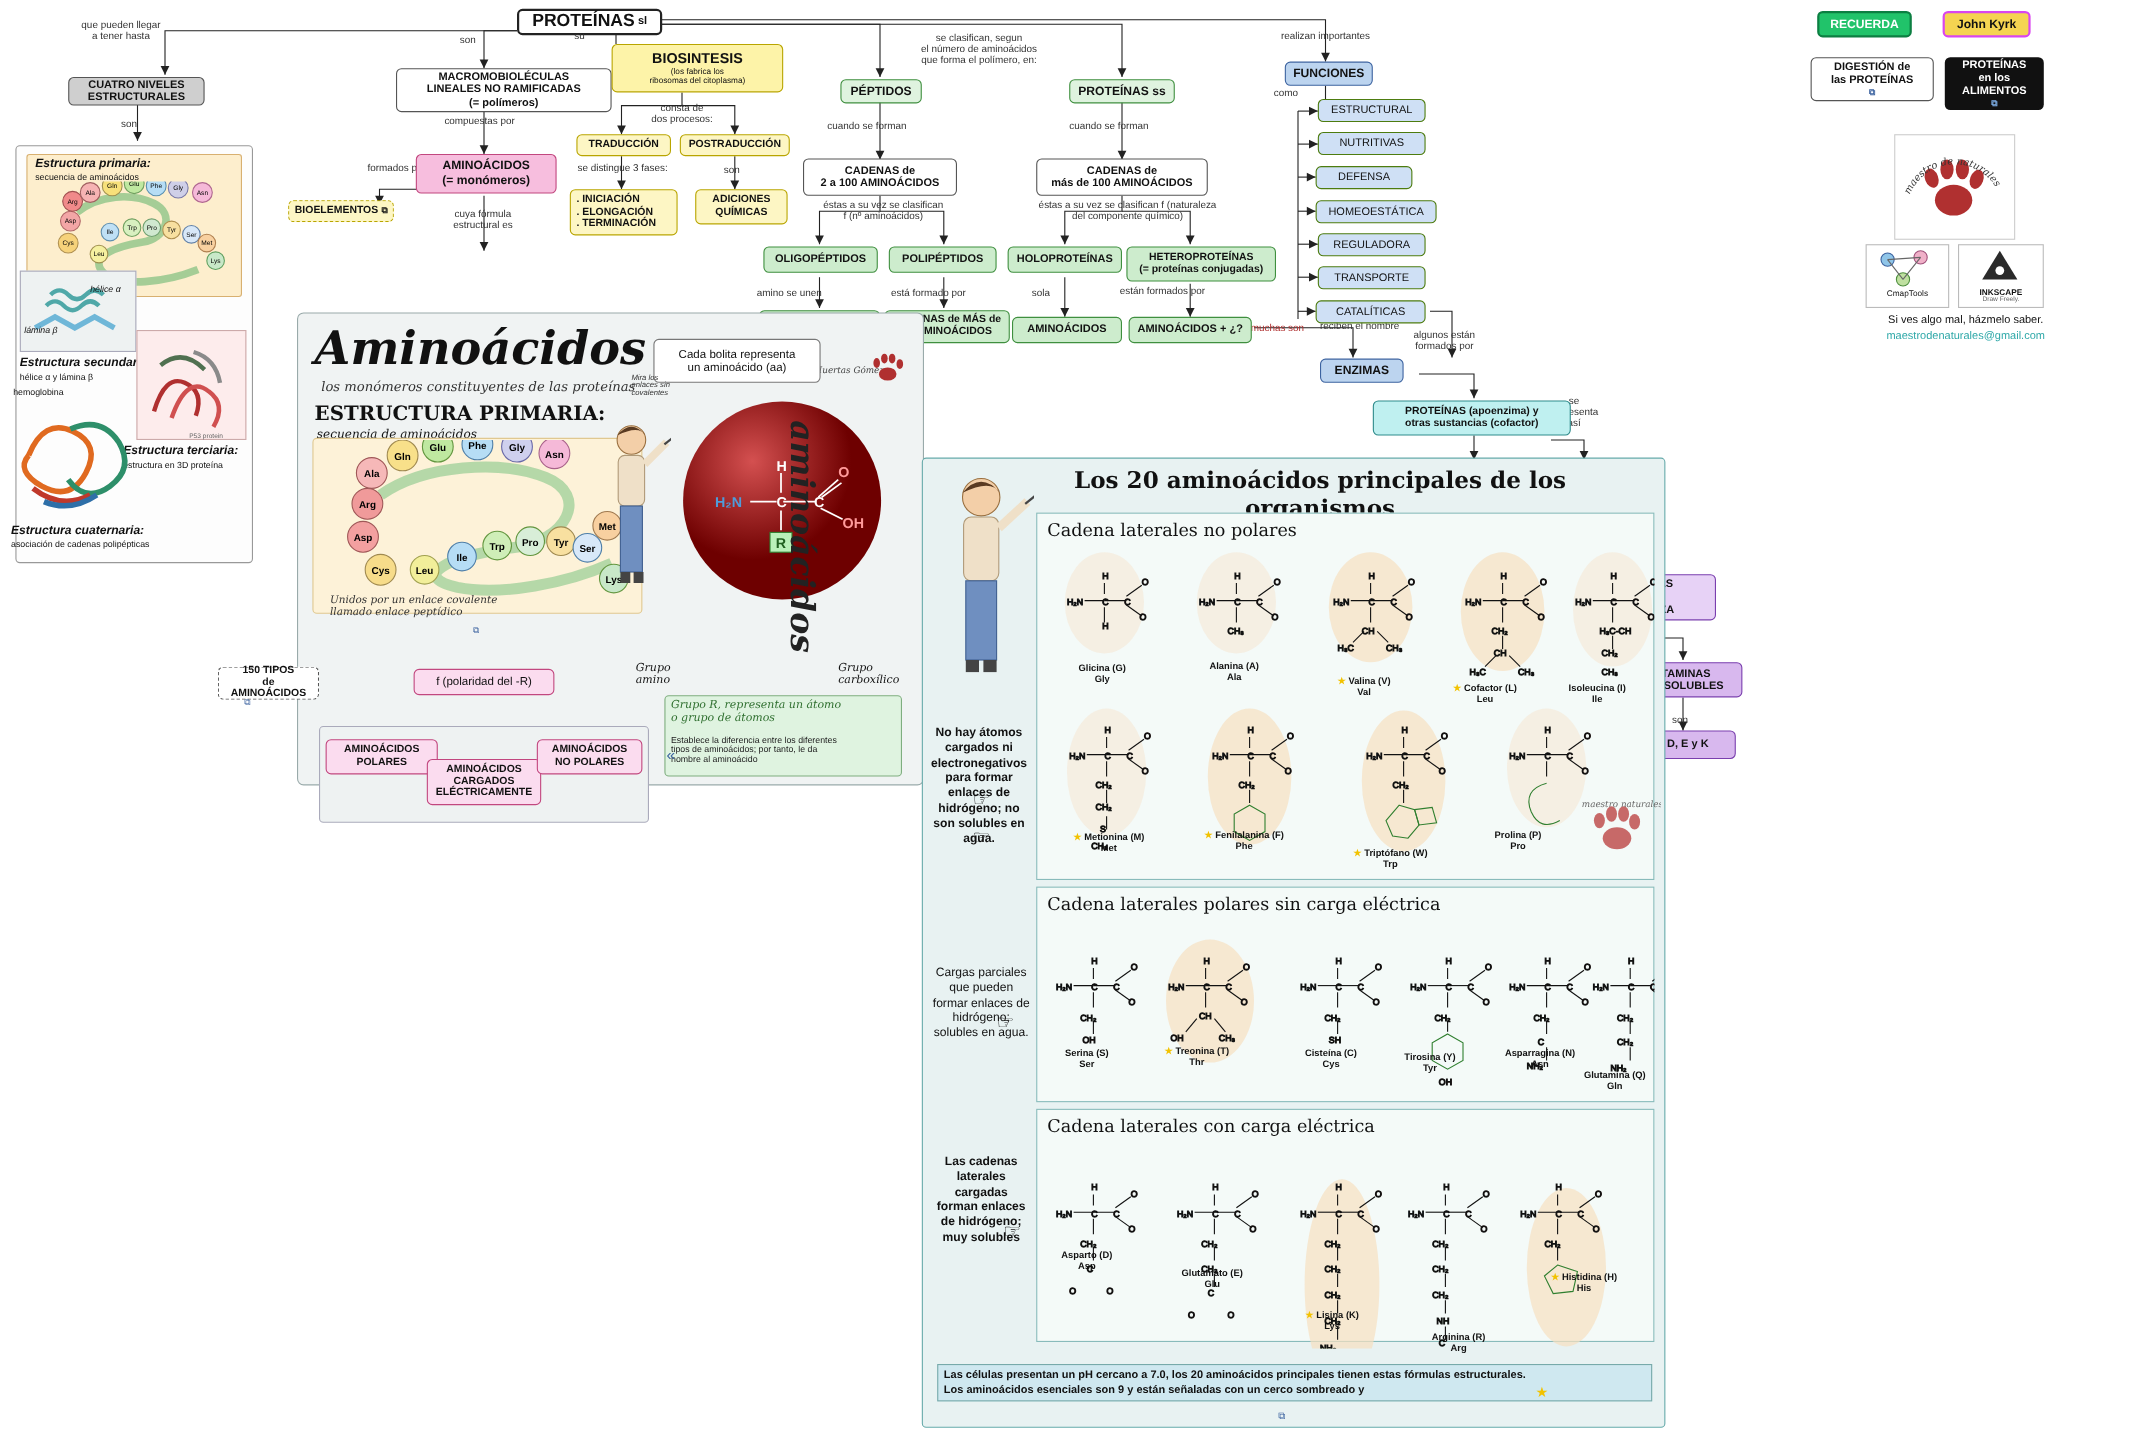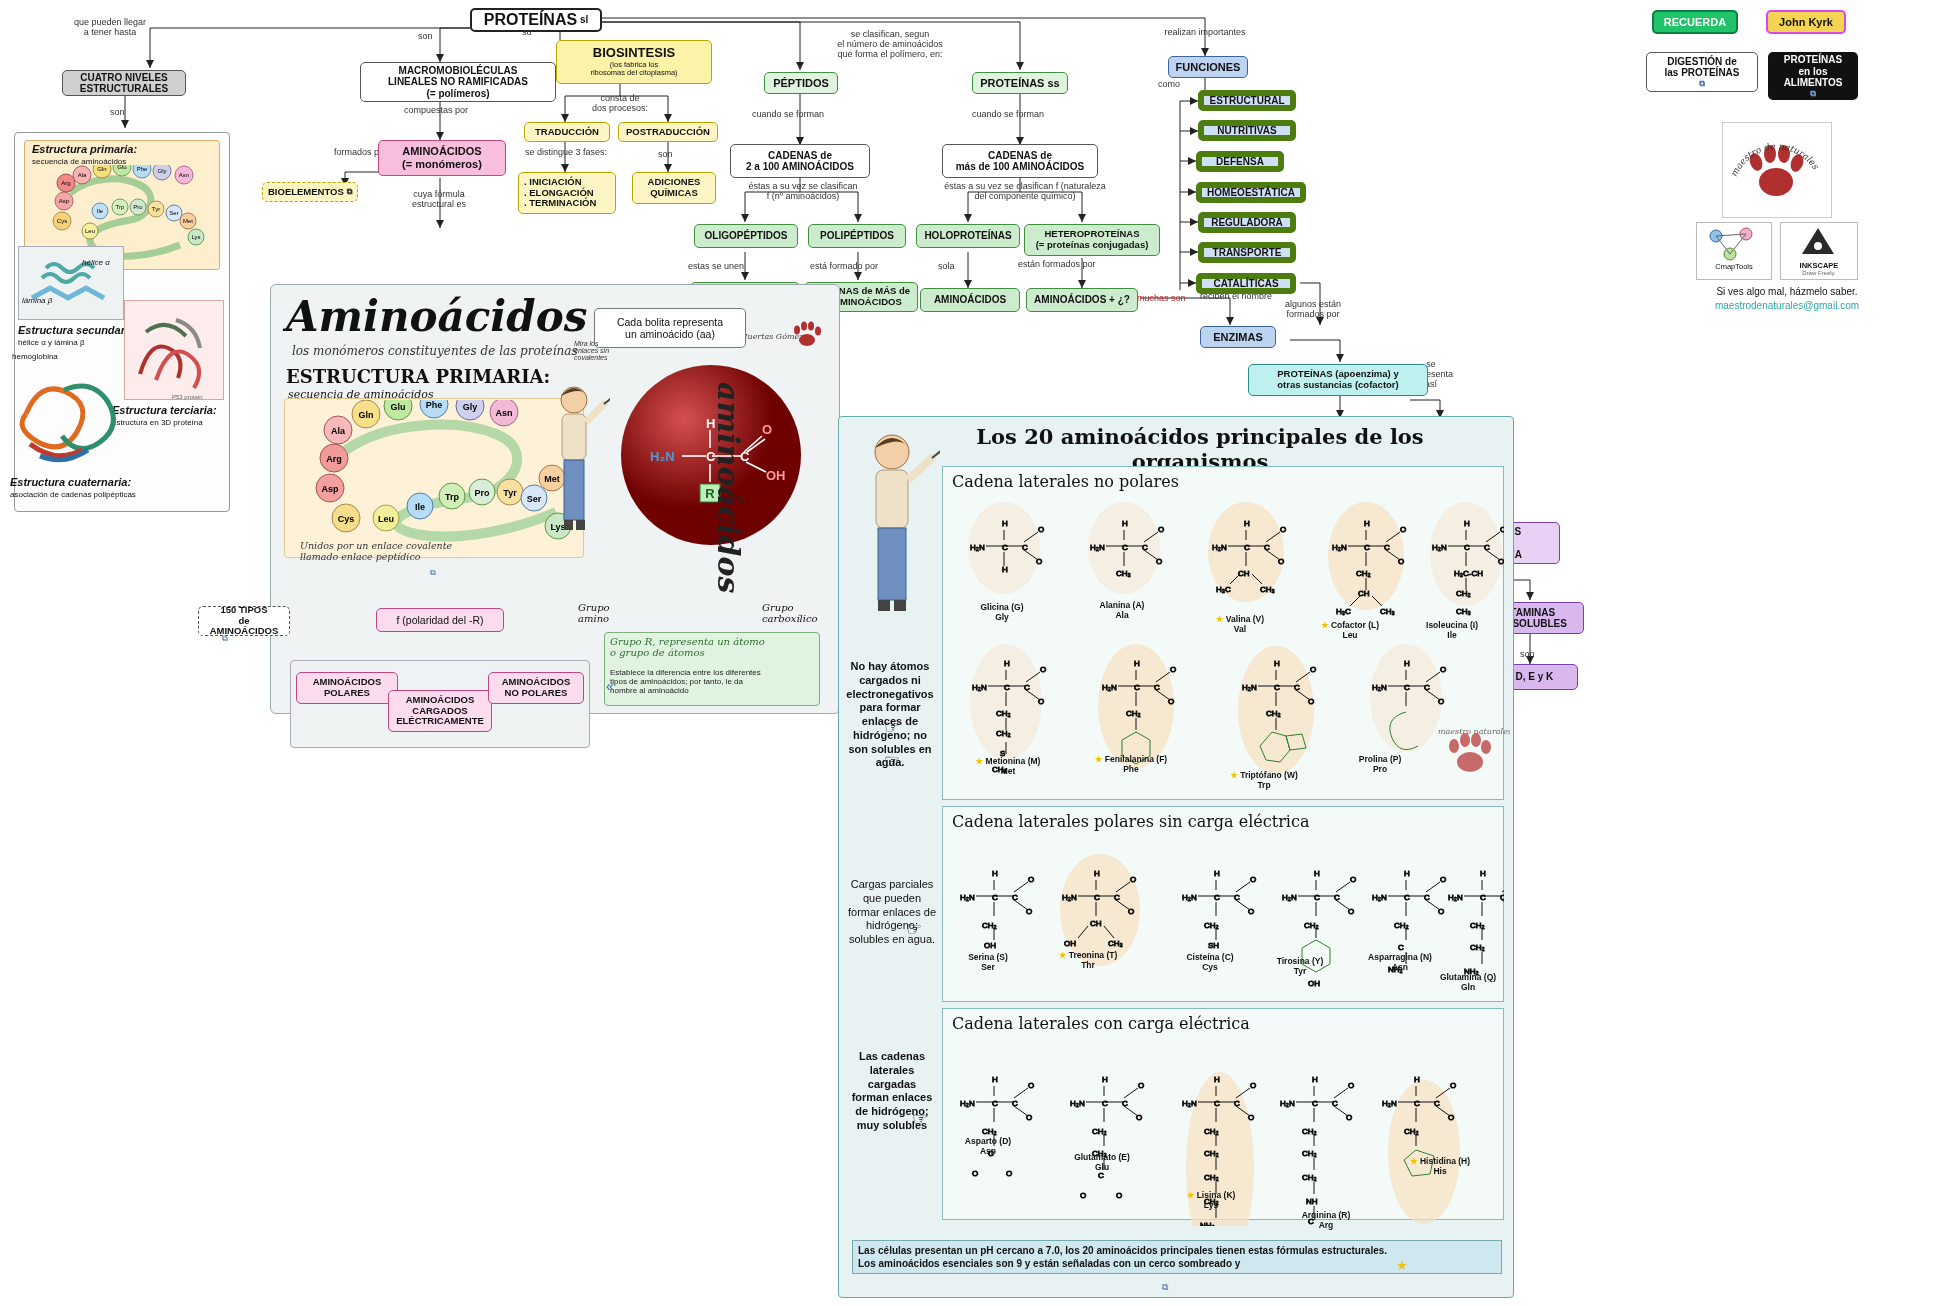--- a/index.html
+++ b/index.html
@@ -9,21 +9,21 @@
     font-family:"Liberation Sans", sans-serif;
     font-size:11px;color:#111;
     overflow:hidden;
   }
   .node{position:absolute;box-sizing:border-box;text-align:center;
         display:flex;align-items:center;justify-content:center;
         line-height:1.15;padding:3px 5px;}
   .lbl{position:absolute;font-size:9px;color:#333;line-height:1.1;text-align:center;}
   .b-grey{background:#cfcfcf;border:1px solid #555;font-weight:bold;}
   .b-blue{background:#bcd4ef;border:1px solid #3c63a0;font-weight:bold;}
-  .b-blue2{background:#cfe0f5;border:6px solid #4d7c0f;font-weight:bold;text-align:center;}
+  .b-blue2{background:#cfe0f5;border:1px solid #4d7c0f;font-weight:normal;text-align:center;}
   .b-yellow{background:#fdf3a8;border:1px solid #b9a500;font-weight:bold;}
   .b-yellow2{background:#fdf6c4;border:1px solid #b9a500;font-weight:bold;}
   .b-pink{background:#f7bede;border:1px solid #c2477f;font-weight:bold;}
   .b-pinklite{background:#fbdcef;border:1px solid #c2477f;font-weight:bold;}
   .b-green{background:#cdeccd;border:1px solid #3f8f3f;font-weight:bold;}
   .b-green2{background:#dff3df;border:1px solid #3f8f3f;font-weight:bold;}
   .b-purple{background:#d8b8ee;border:1px solid #7a3fae;font-weight:bold;}
   .b-purple2{background:#e7d2f6;border:1px solid #7a3fae;font-weight:bold;}
   .b-white{background:#ffffff;border:1px solid #555;}
   .b-cyan{background:#bff0f0;border:1px solid #2e8b8b;font-weight:bold;}
@@ -185,21 +185,21 @@
 <div class="lbl" style="left:590px;top:94px;width:60px;white-space:pre-line;">consta de
 dos procesos:</div>
 <div class="lbl" style="left:525px;top:148px;">se distingue 3 fases:</div>
 <div class="lbl" style="left:658px;top:150px;">son</div>
 <div class="lbl" style="left:752px;top:110px;">cuando se forman</div>
 <div class="lbl" style="left:972px;top:110px;">cuando se forman</div>
 <div class="lbl" style="left:718px;top:182px;width:170px;white-space:pre-line;">éstas a su vez se clasifican
 f (nº aminoácidos)</div>
 <div class="lbl" style="left:910px;top:182px;width:230px;white-space:pre-line;">éstas a su vez se clasifican f (naturaleza
 del componente químico)</div>
-<div class="lbl" style="left:688px;top:262px;">estas se unen</div>
+<div class="lbl" style="left:688px;top:262px;">amino se unen</div>
 <div class="lbl" style="left:810px;top:262px;">está formado por</div>
 <div class="lbl" style="left:938px;top:262px;">sola</div>
 <div class="lbl" style="left:1018px;top:260px;">están formados por</div>
 <div class="lbl" style="left:1158px;top:80px;">como</div>
 <div class="lbl" style="left:1137px;top:294px;color:#b03030;">muchas son</div>
 <div class="lbl" style="left:1200px;top:292px;">reciben el nombre</div>
 <div class="lbl" style="left:1278px;top:300px;width:70px;white-space:pre-line;">algunos están
 formados por</div>
 <div class="lbl" style="left:1410px;top:360px;width:42px;white-space:pre-line;">se
 representa

